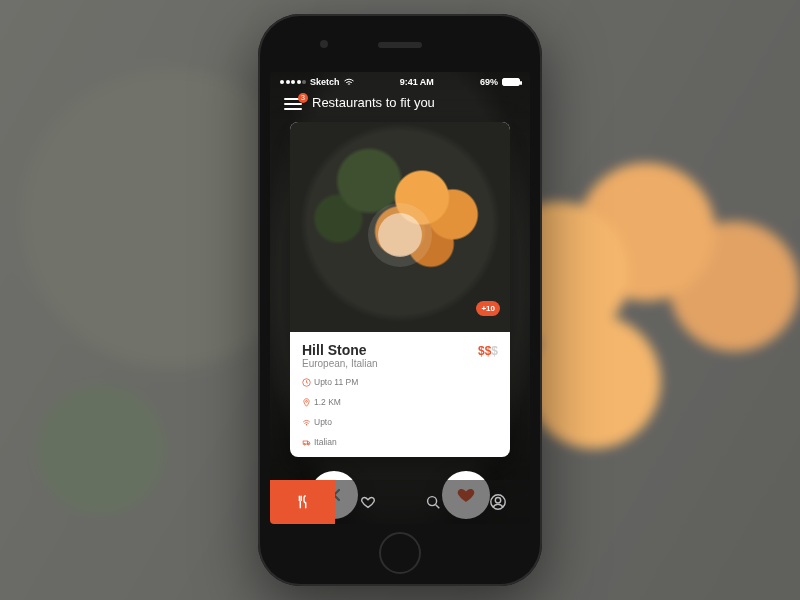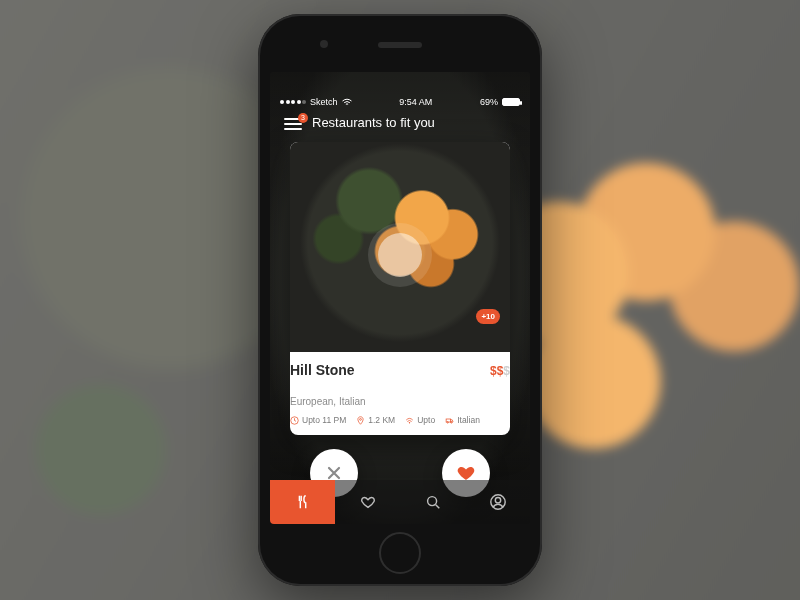--- a/index.html
+++ b/index.html
@@ -62,21 +62,21 @@
       linear-gradient(#1f1f1d, #1a1a18);
   }
   .screen::before{
     content:""; position:absolute; inset:0;
     background: linear-gradient(to bottom, rgba(0,0,0,0.35), rgba(0,0,0,0.15) 20%, rgba(0,0,0,0.15) 70%, rgba(0,0,0,0.5));
   }
 
   .statusbar {
     position:relative; z-index:2;
     display:flex; justify-content:space-between; align-items:center;
-    padding: 5px 10px 0; font-size:9px; color:#fff; font-weight:400;margin-top:20px;
+    padding: 5px 10px 0; font-size:9px; color:#fff; font-weight:700;
   }
   .statusbar .left, .statusbar .right { display:flex; align-items:center; gap:4px; }
   .status-dots { display:flex; gap:1.5px; }
   .status-dots span { width:4px; height:4px; border-radius:50%; background:#fff; }
   .status-dots span.dim { background:rgba(255,255,255,0.35); }
   .battery { width:18px; height:8px; border:1px solid #fff; border-radius:2px; position:relative; }
   .battery::after{ content:""; position:absolute; right:-3px; top:2px; width:2px; height:4px; background:#fff; border-radius:1px;}
   .battery i{ display:block; width:100%; height:100%; background:#fff; }
 
   .appheader {
@@ -111,31 +111,31 @@
       radial-gradient(ellipse at 50% 48%, #2f302a 0 92px, transparent 100px),
       #232320;
   }
   .card-img .pulse {
     position:absolute; left:50%; top:54%; transform:translate(-50%,-50%);
     width:44px; height:44px; border-radius:50%;
     background: rgba(255,255,255,0.55);
     box-shadow: 0 0 0 10px rgba(255,255,255,0.12);
   }
   .card-img .countbadge {
-    position:absolute; right:10px; bottom:28px;
+    position:absolute; right:10px; bottom:16px;
     background:#e8552f; color:#fff; font-size:8px; font-weight:600;
     padding:3px 5px; border-radius:8px;
   }
-  .card-info { padding:10px 0 10px; }
+  .card-info { padding:10px 12px 10px; }
   .row1 { display:flex; justify-content:space-between; align-items:baseline; }
   .name { font-size:14px; font-weight:600; color:#2b2b2b; }
   .price { font-size:12px; font-weight:700; }
   .price .on{ color:#e8552f; } .price .off{ color:#cfcfcf; }
-  .cuisine { font-size:10px; color:#8b8b8b; margin-top:18px; }
-  .meta { display:flex; gap:10px; margin-top:8px; }
+  .cuisine { font-size:10px; color:#8b8b8b; margin-top:0; }
+  .meta { display:flex; gap:10px; margin-top:8px;flex-direction:column; }
   .meta .m { display:flex; align-items:center; gap:3px; font-size:8.5px; color:#7a7a7a; }
   .meta svg { width:9px; height:9px; }
   .meta .o { stroke:#e8552f; }
 
   .actions {
     position:relative; z-index:2;
     display:flex; justify-content:space-between;
     padding: 14px 40px 0;
   }
   .circle {
@@ -174,21 +174,21 @@
             <span></span>
             <span></span>
             <span></span>
             <span class="dim"></span>
         </div>
         <span>Sketch</span>
         <svg width="10" height="8" viewBox="0 0 12 9">
             <path d="M1 3 Q6 -1 11 3 M3 5 Q6 2.5 9 5 M5 7 Q6 6 7 7" stroke="#fff" stroke-width="1.2" fill="none" stroke-linecap="round"></path>
           </svg>
       </div>
-      <span>9:54 AM</span>
+      <span>9:41 AM</span>
       <div class="right">
         <span>69%</span>
         <div class="battery">
             <i></i>
           </div>
       </div>
     </div>
 
     <div class="appheader">
       <div class="hamburger">

